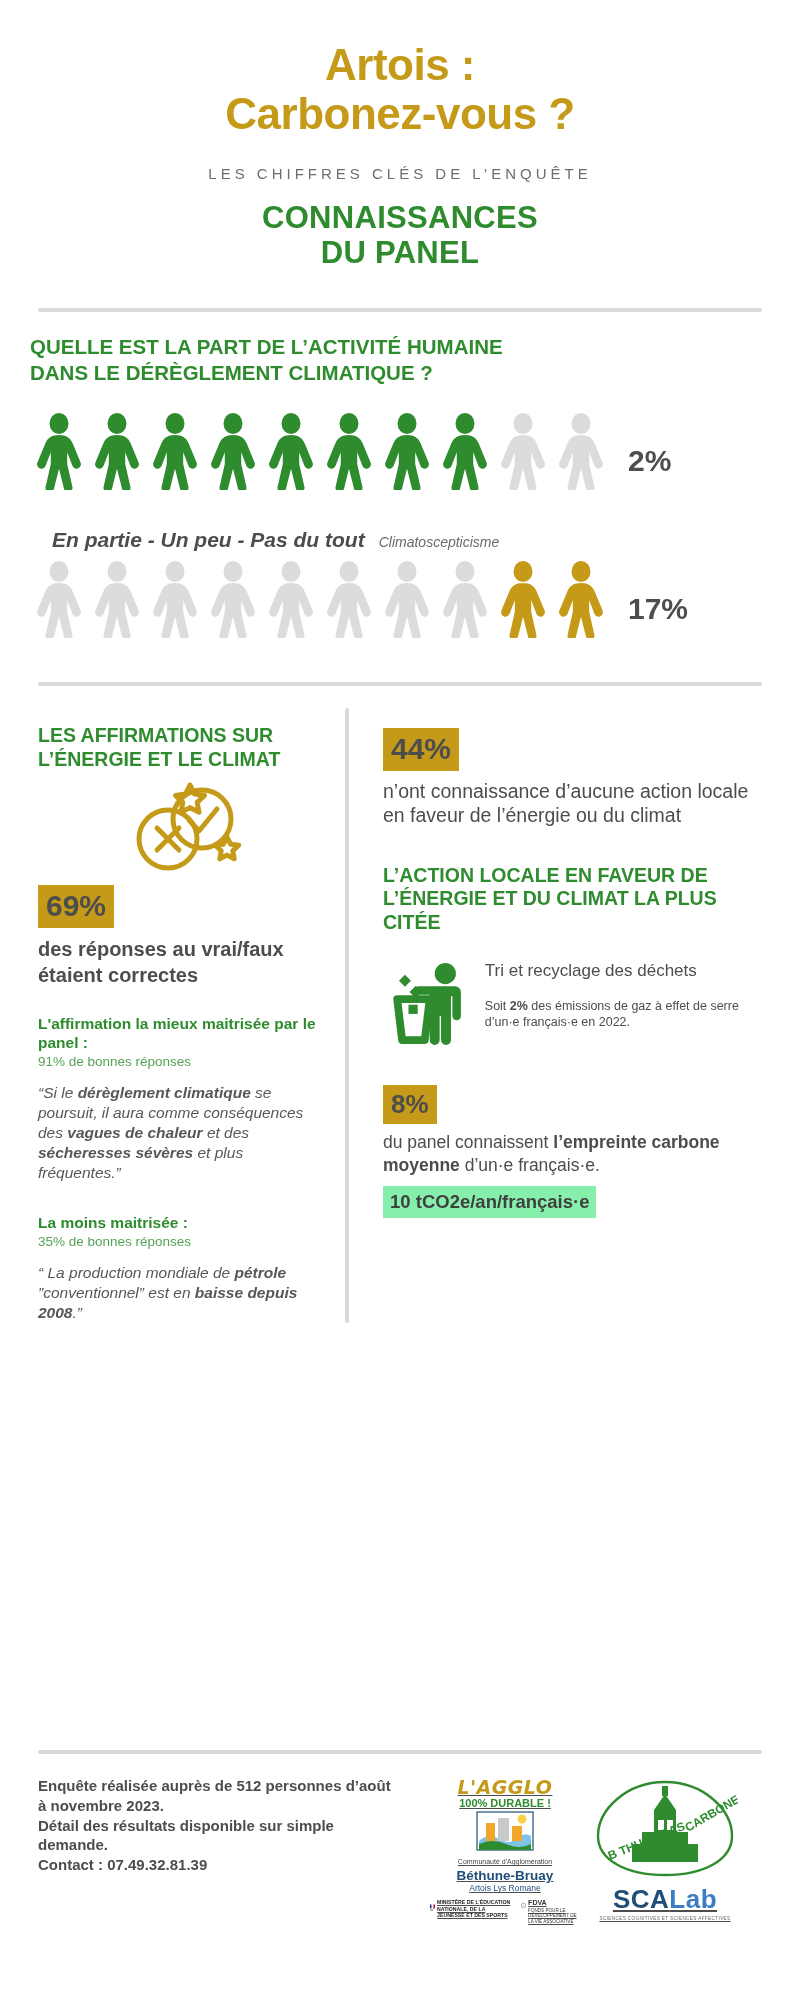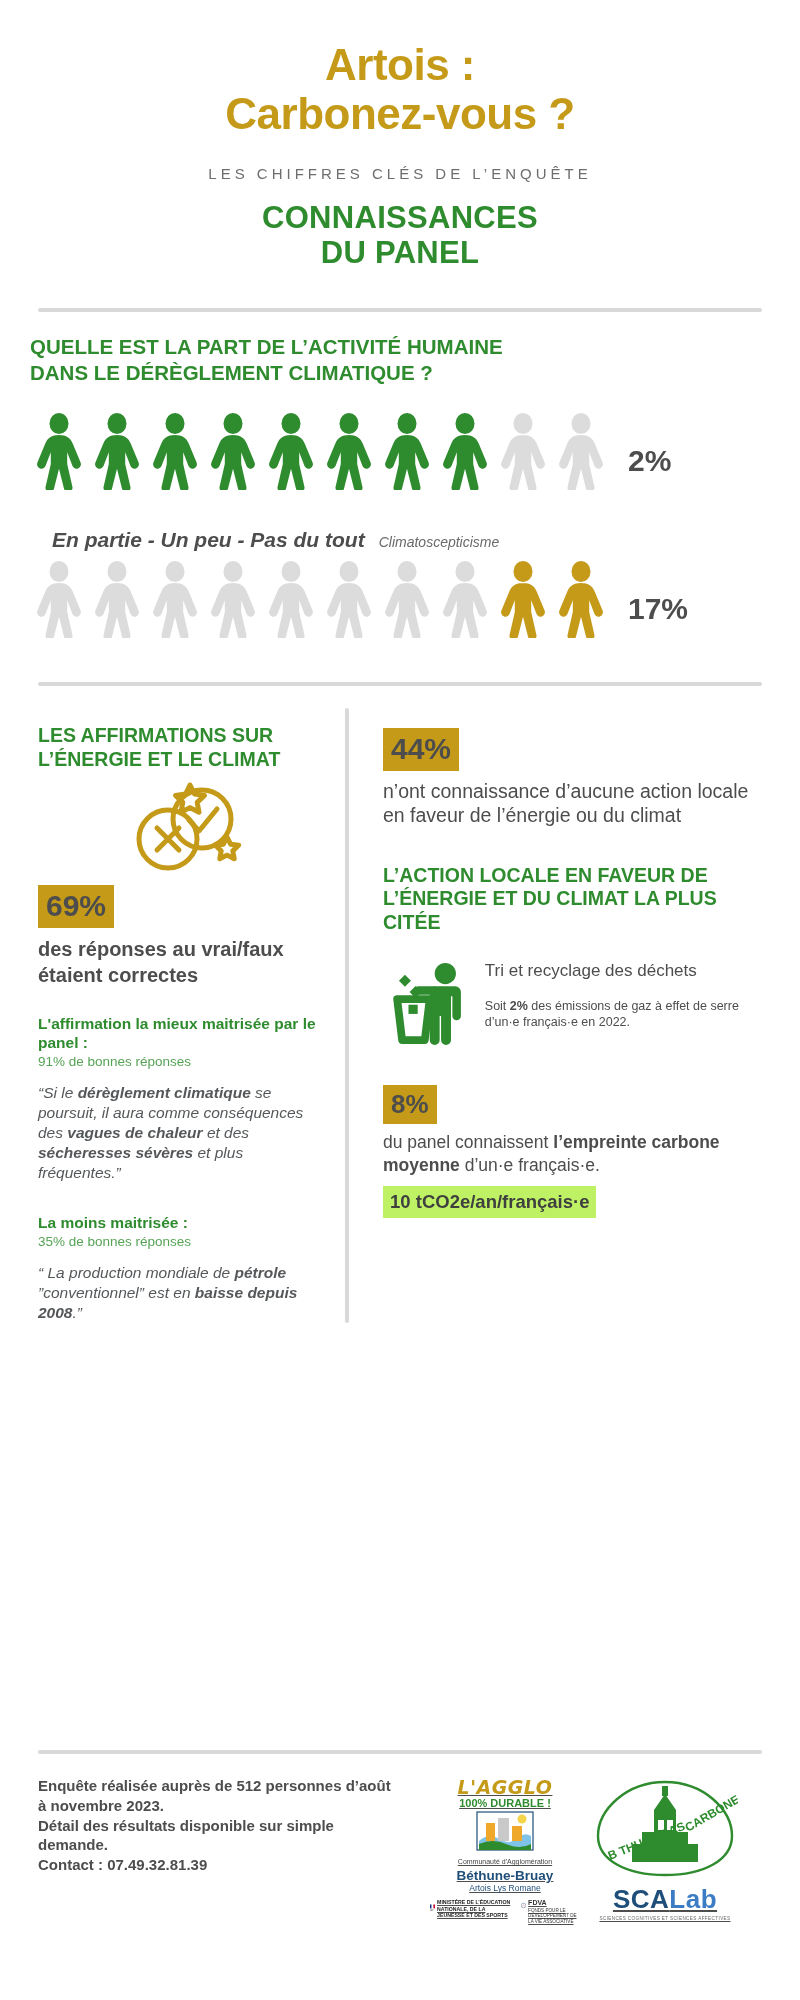--- a/index.html
+++ b/index.html
@@ -43,21 +43,21 @@
   .quote{font-size:15.5px;line-height:1.3;font-style:italic;color:#55585a;margin-top:14px;}
   .quote b{font-weight:bold;}
 
   .icon-badge{margin:0 auto;display:block;}
   .r-text{font-size:19.5px;line-height:1.25;font-weight:normal;color:#4d4d4d;margin-top:8px;}
   .trash-row{display:flex;align-items:flex-start;margin-top:10px;}
   .trash-txt{margin-left:14px;padding-top:16px;}
   .trash-title{font-size:17px;line-height:1.22;color:#4d4d4d;}
   .trash-note{font-size:12.5px;line-height:1.28;color:#4d4d4d;margin-top:16px;}
   .trash-note b{font-weight:bold;}
-  .hl-bar{display:inline-block;background:#bef264;color:#3f3f3f;font-weight:bold;font-size:18.5px;padding:5px 7px;margin-top:10px;}
+  .hl-bar{display:inline-block;background:#86efac;color:#3f3f3f;font-weight:bold;font-size:18.5px;padding:5px 7px;margin-top:10px;}
   .plain{font-size:17.5px;line-height:1.3;color:#4d4d4d;margin-top:7px;}
   .plain b{font-weight:bold;}
 
   
   .footer{position:absolute;left:0;top:1750px;width:800px;}
   .foot-rule{height:4px;background:#d9d9d9;border-radius:2px;margin:0 38px;}
   .foot-body{display:flex;margin-top:22px;padding:0 30px;box-sizing:border-box;}
   .foot-text{width:370px;font-size:15px;line-height:1.32;font-weight:bold;color:#4d4d4d;padding-left:8px;box-sizing:border-box;}
   .logos{flex:1;display:flex;justify-content:center;align-items:flex-start;gap:10px;text-decoration:underline;}
 

